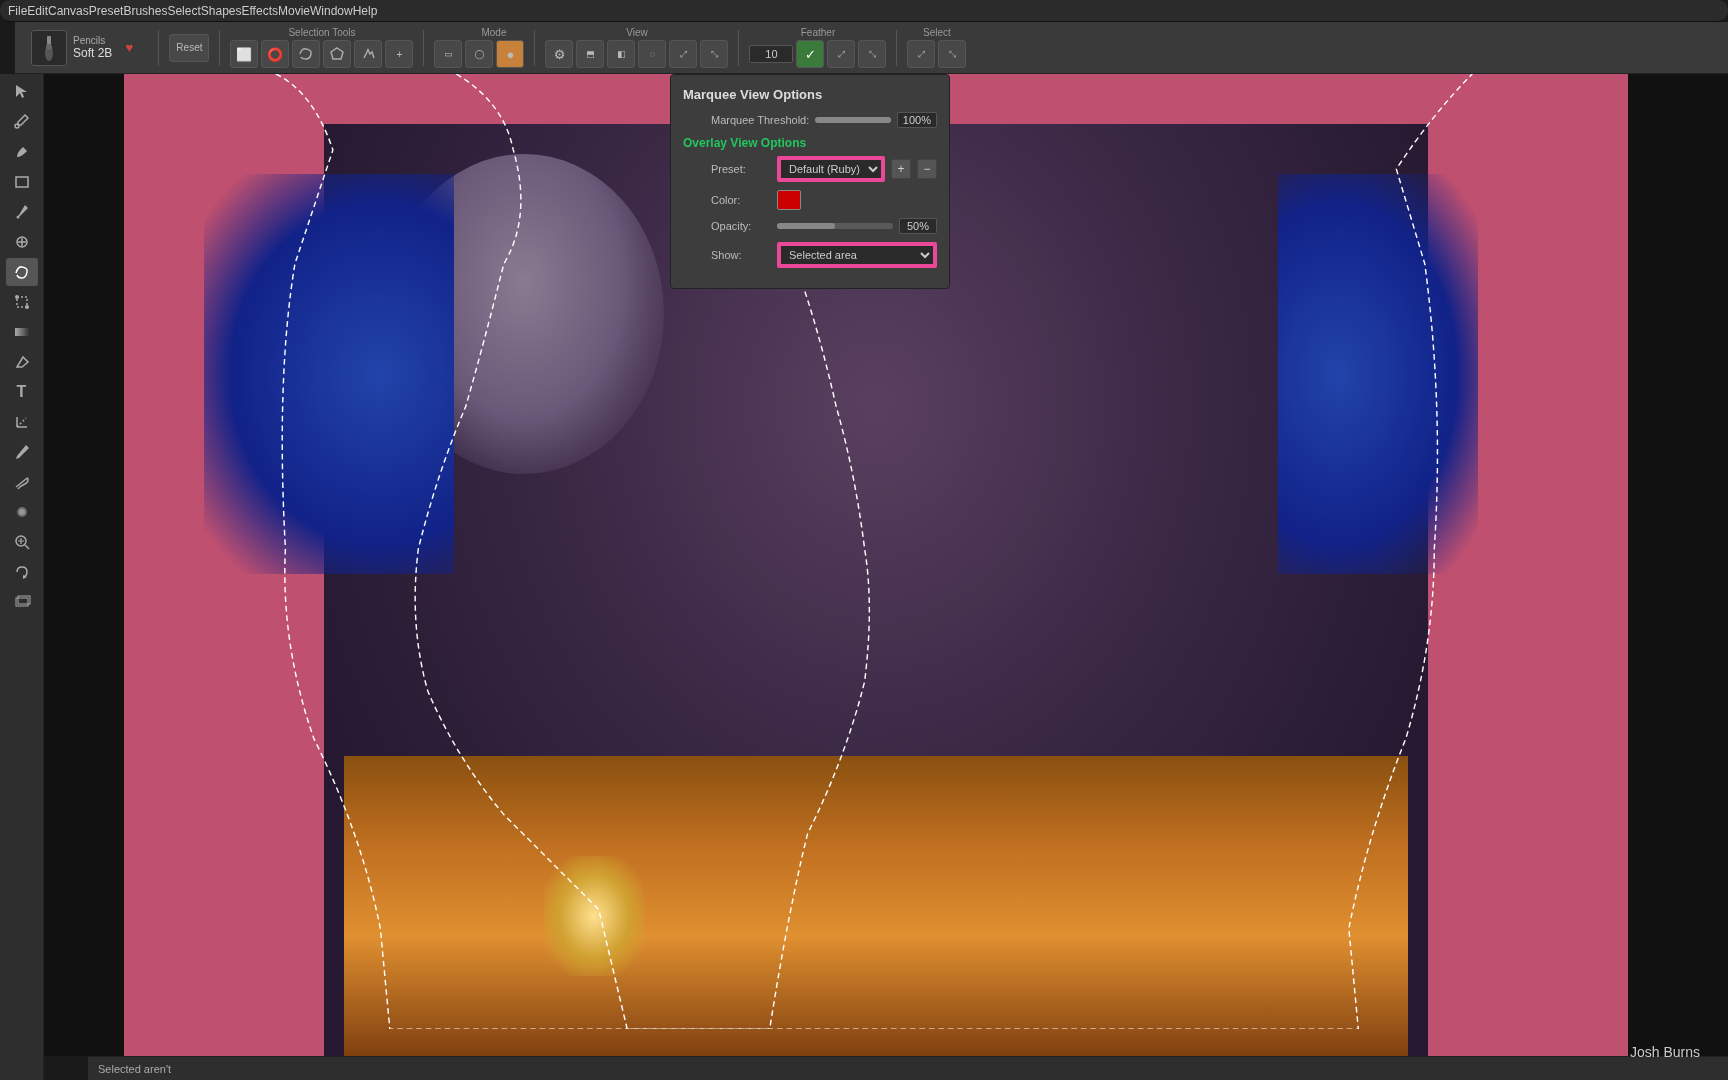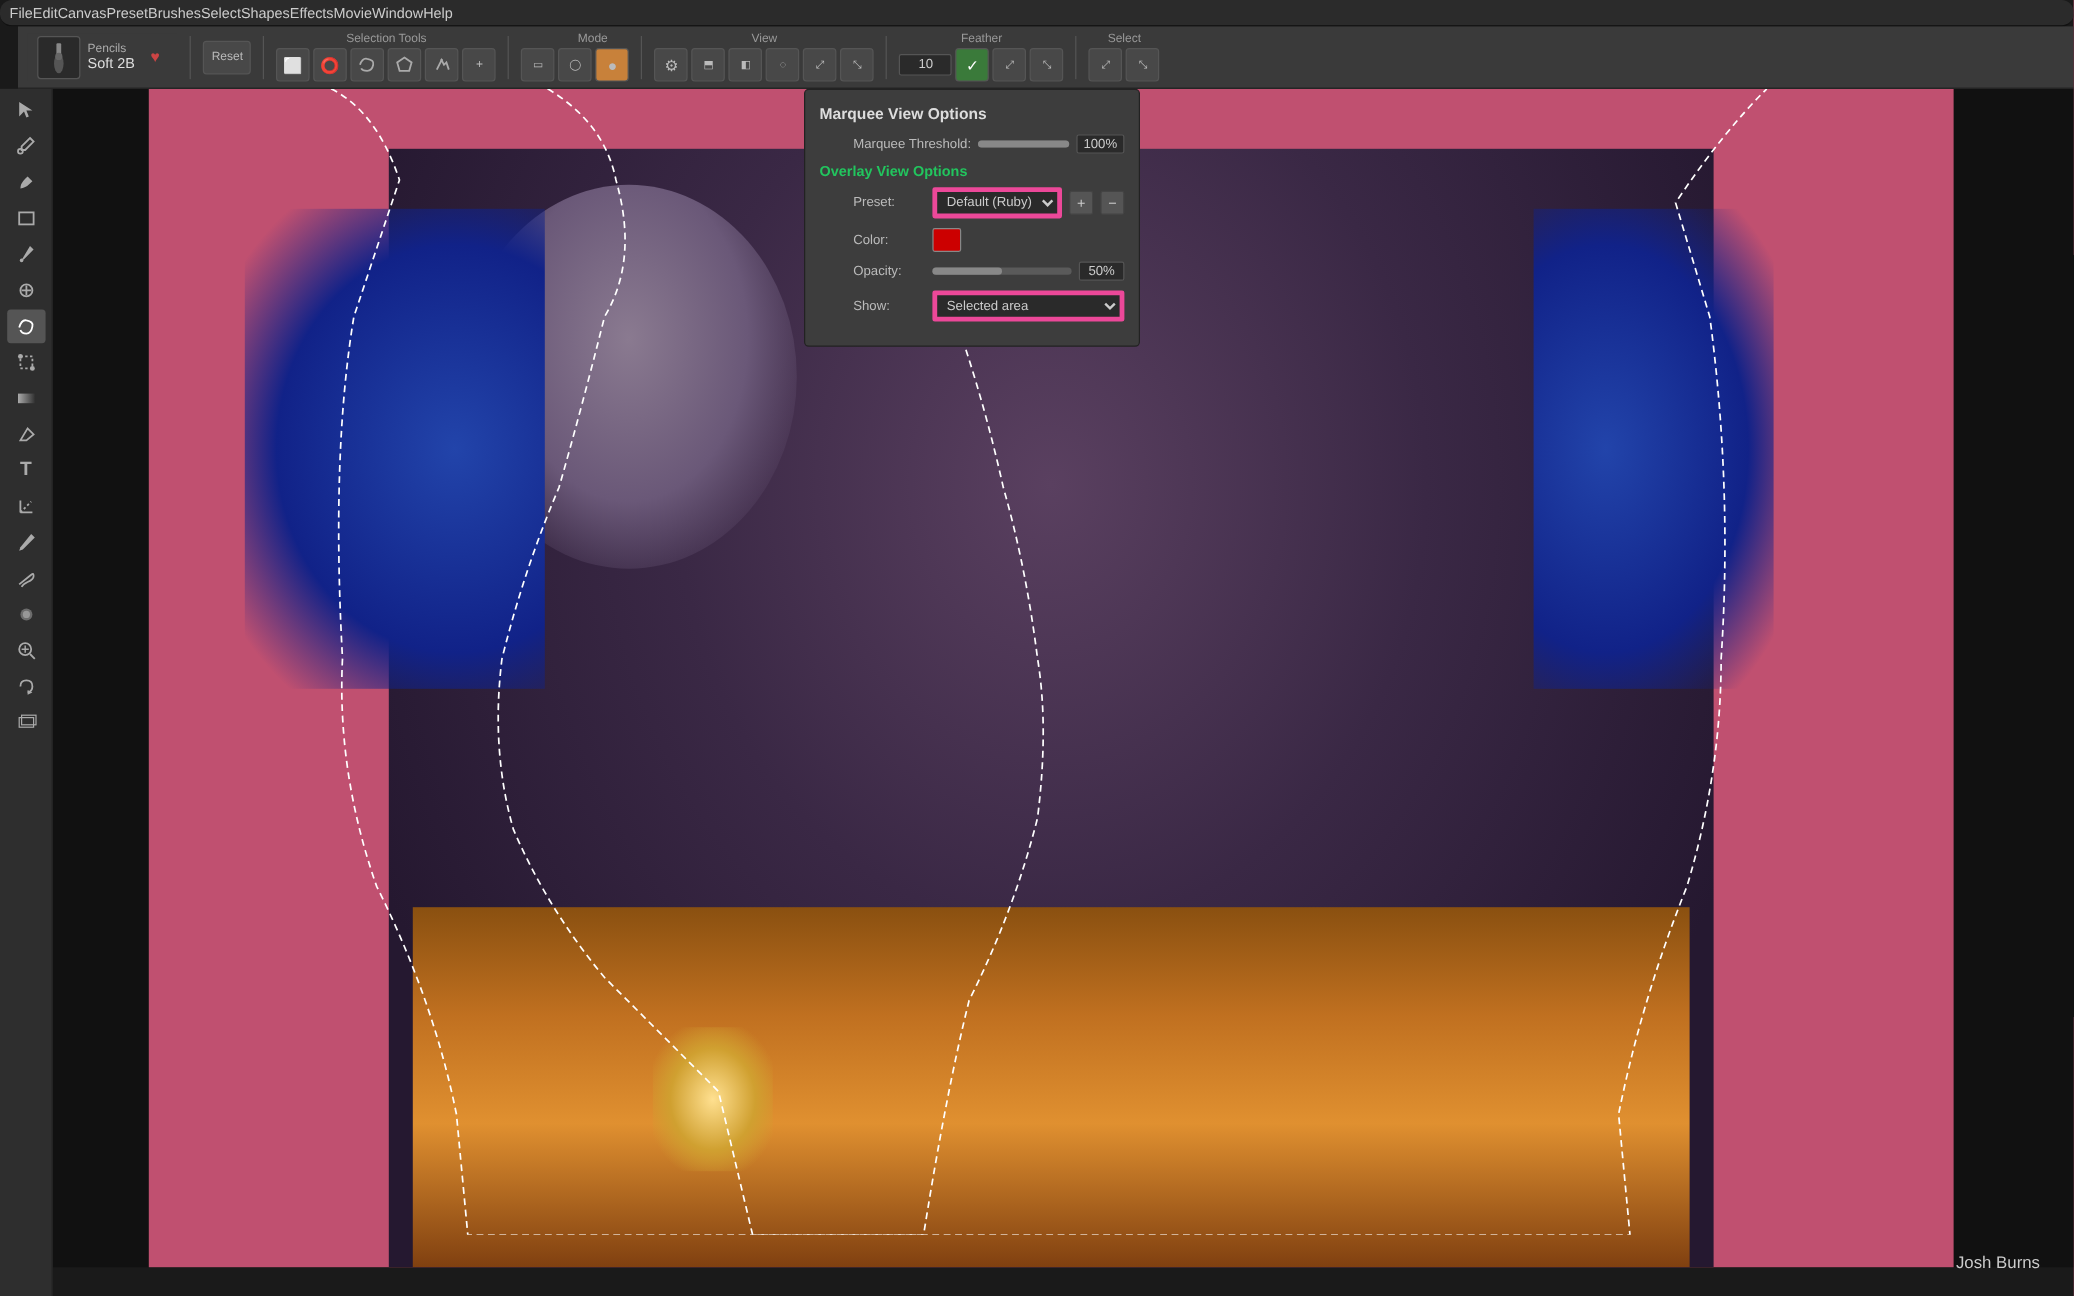--- a/index.html
+++ b/index.html
@@ -539,20 +539,23 @@
         Q 760 720 780 640
         Q 790 560 780 500
         Q 770 420 750 350
         Q 730 260 700 180
         Q 680 100 660 50
         Q 620 10 600 0
       "></path>
     </svg>
   </div>
 
+  <div id="status-bar">
+    <span>Selected aren't</span>
+  </div>
 </div>
 
 <div id="marquee-panel">
   <h3>Marquee View Options</h3>
 
   <div class="panel-row">
     <span class="panel-label">Marquee Threshold:</span>
     <div class="panel-slider">
       <div class="panel-slider-fill" style="width:100%;"></div>
     </div>

